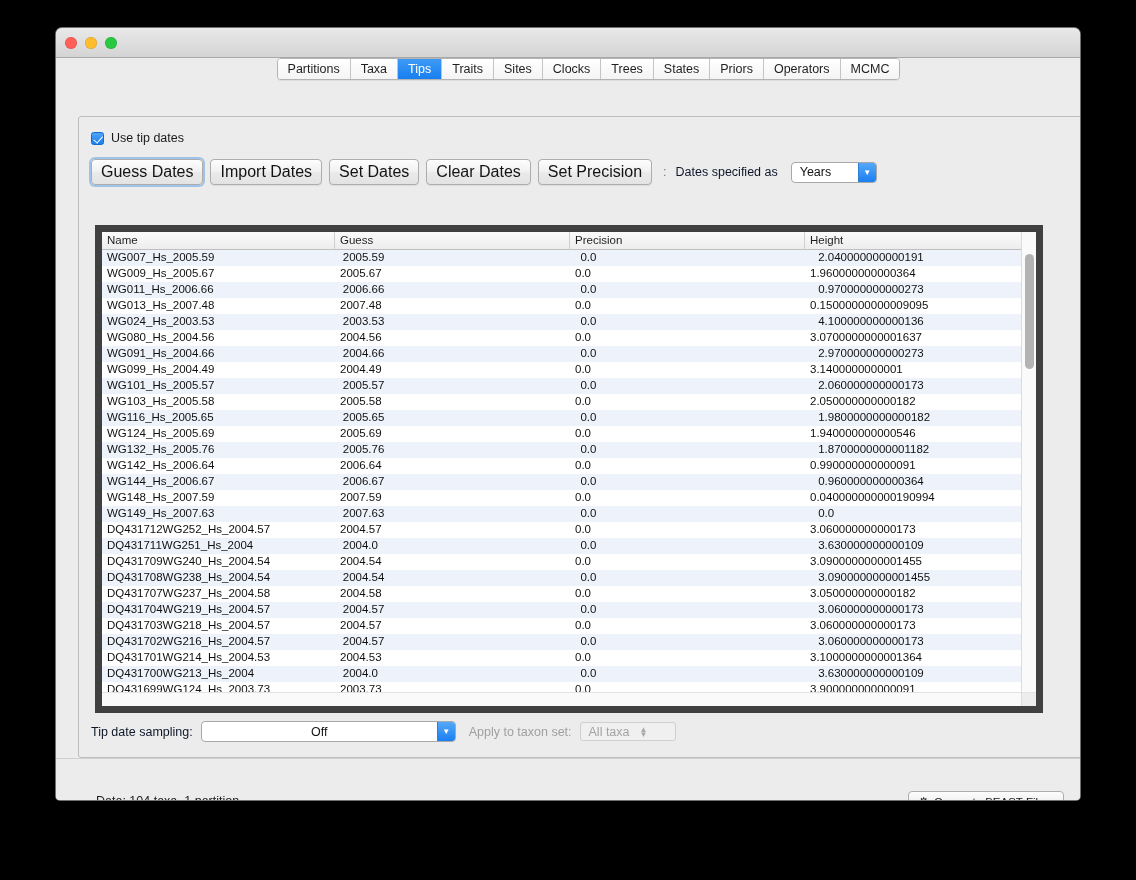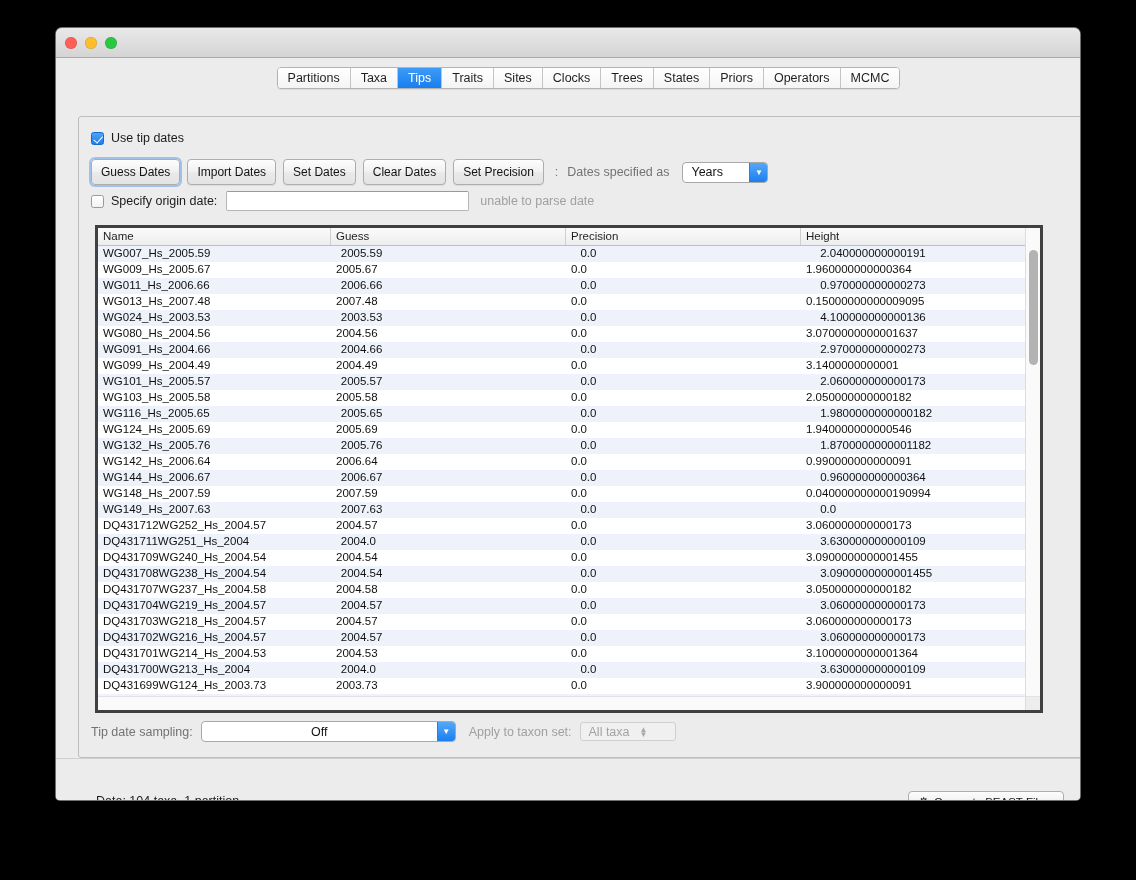--- a/index.html
+++ b/index.html
@@ -42,21 +42,21 @@
   }
   .dot { width: 12px; height: 12px; border-radius: 50%; }
   .dot.red    { background: #ff5f57; box-shadow: inset 0 0 0 .5px rgba(0,0,0,.18); }
   .dot.yellow { background: #ffbd2e; box-shadow: inset 0 0 0 .5px rgba(0,0,0,.18); }
   .dot.green  { background: #28c940; box-shadow: inset 0 0 0 .5px rgba(0,0,0,.18); }
 
   
   .tabbar {
     position: absolute; left: 0; right: 0; top: 30px;
     height: 40px;
-    display: flex; justify-content: center; align-items: center;
+    display: flex; justify-content: center; 
     background: #ececec;
     padding-left: 41px;
   }
   .tabs {
     display: flex;
     border: 1px solid #b3b3b3;
     border-radius: 4px;
     overflow: hidden;
     background: #fff;
     box-shadow: 0 1px 1px rgba(0,0,0,.07);
@@ -110,30 +110,30 @@
     border: solid #fff; border-width: 0 1.8px 1.8px 0;
     transform: rotate(42deg);
   }
   .cbx-label { font-size: 12.5px; color: #1b1b1b; margin-left: 7px; }
 
   
   .btn {
     height: 21px;
     padding: 12px 9px;
     display: inline-flex; align-items: center; justify-content: center;
-    font-size: 12px; color: #131313;
+    font-size: 16px; color: #131313;
     background: linear-gradient(to bottom,#fdfdfd 0%, #f1f1f1 48%, #eaeaea 52%, #e3e3e3 100%);
     border: 1px solid #adadad;
     border-radius: 4px;
     box-shadow: 0 1px 0 rgba(255,255,255,.7) inset, 0 1px 1px rgba(0,0,0,.07);
     white-space: nowrap;
   }
   .btn.focused { box-shadow: 0 0 0 2px rgba(100,160,230,.55), 0 1px 0 rgba(255,255,255,.7) inset; }
 
-  .lbl { font-size: 12.5px; color: #737373; white-space: nowrap; }
+  .lbl { font-size: 12.5px; color: #0f172a; white-space: nowrap; }
   .lbl.dim { color: #a0a0a0; }
   .lbl.sep { color: #7b7b7b; }
 
   
   .combo {
     height: 21px;
     display: inline-flex; align-items: center;
     background: #ffffff;
     border: 1px solid #a8a8a8;
     border-radius: 4px;
@@ -178,21 +178,21 @@
   }
   .stepper .sval { font-size: 12.5px; color: #a3a3a3; padding-right: 10px; white-space: nowrap; }
   .stepper .sarrows { display: flex; flex-direction: column; line-height: 5px; color: #a9a9a9; font-size: 8px; }
 
   
   .tablewrap {
     position: absolute;
     left: 16px; top: 108px;
     width: 948px; height: 488px;
     background: #ffffff;
-    border: 3px solid #404040;
+    border: 7px solid #404040;
     overflow: hidden;
   }
   .thead {
     display: flex;
     height: 18px;
     background: linear-gradient(to bottom,#fbfbfb,#ededed);
     border-bottom: 1px solid #bfbfbf;
   }
   .th {
     font-size: 11.5px; color: #1f1f1f;
@@ -314,26 +314,20 @@
       <div class="btn">Clear Dates</div>
       <div class="btn">Set Precision</div>
       <span class="lbl sep" style="margin-left:4px;">:</span>
       <span class="lbl" style="margin-left:2px;">Dates specified as</span>
       <div class="combo" style="width:86px; margin-left:6px;">
         <span class="val">Years</span>
         <span class="arrow">▼</span>
       </div>
     </div>
 
-    <div class="row" style="left:12px; top:74px;">
-      <span class="cbx"></span>
-      <span class="cbx-label">Specify origin date:</span>
-      <input class="tfield" style="width: 243px; margin-left: 9px;" type="text" placeholder="">
-      <span class="lbl dim" style="margin-left:11px;">unable to parse date</span>
-    </div>
 
     <div class="tablewrap">
       <div class="thead" id="thead-host">
           <div class="th c-name">Name</div>
           <div class="th c-date">Guess</div>
           <div class="th c-prec">Precision</div>
           <div class="th c-hght">Height</div>
         </div>
       <div class="theadpad"></div>
       <div class="tbody" id="tbody-host">

